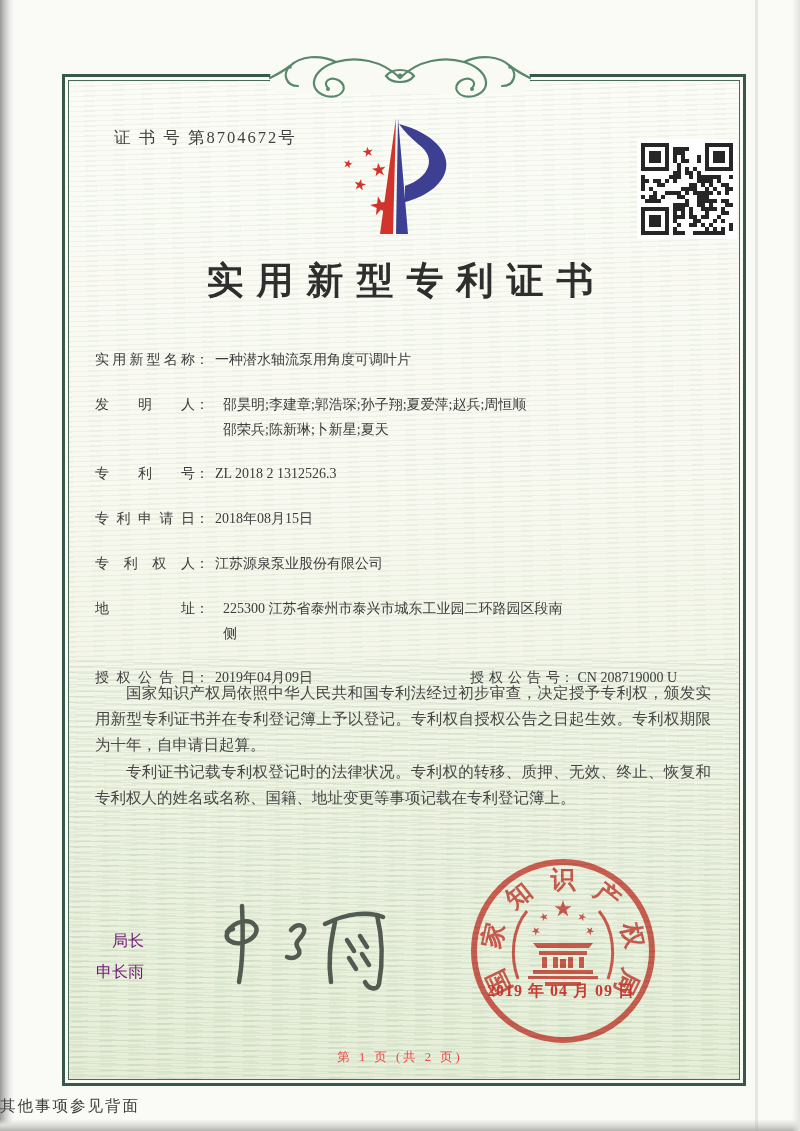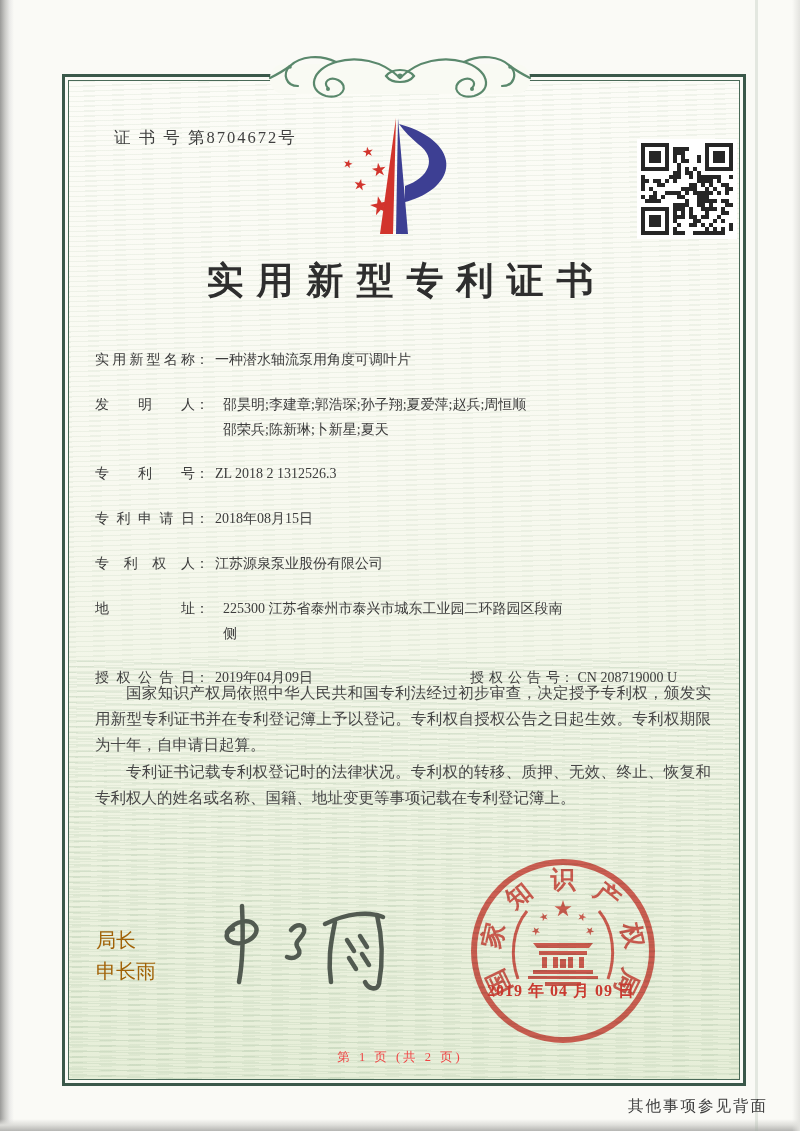--- a/index.html
+++ b/index.html
@@ -44,30 +44,30 @@
   .frow.tight{margin-bottom:19px;gap:8px;}
   .lblwrap{flex:0 0 auto;white-space:nowrap;}
   .lbl{display:inline-block;width:100px;text-align:justify;text-align-last:justify;}
   .fvalue{flex:1 1 auto;padding-left:6px;}
   .grant-right{position:absolute;left:375px;top:0;white-space:nowrap;}
   .grant-right .lbl{width:90px;}
 
   .paras{position:absolute;left:95px;top:680px;width:616px;font-size:15.5px;line-height:26px;color:#474747;}
   .paras p{margin:0 0 1px 0;text-indent:2em;text-align:justify;}
 
-  .officer{position:absolute;left:96px;top:925px;font-size:20px;line-height:31px;color:#a16207;}
+  .officer{position:absolute;left:96px;top:925px;font-size:16px;line-height:31px;color:#701a75;text-align:right;}
   .signature{position:absolute;left:205px;top:896px;width:220px;height:100px;}
 
   .seal{position:absolute;left:462px;top:850px;width:202px;height:202px;mix-blend-mode:multiply;opacity:.92;}
   .seal-date{position:absolute;left:487px;top:981px;font-size:16px;letter-spacing:1px;color:#c93a30;
     font-weight:600;z-index:5;}
 
   .footer-page{position:absolute;left:0;top:1049px;width:100%;text-align:center;
     font-size:12.5px;letter-spacing:3px;color:#ef4444;}
-  .back-note{position:absolute;left:0;top:1096px;width:96%;text-align:right;
+  .back-note{position:absolute;left:0;top:1096px;width:96%;text-align:left;
     font-size:15.5px;letter-spacing:2px;color:#3e3e3e;}
 
   .ornament{position:absolute;left:244px;top:48px;width:312px;height:58px;z-index:3;}
 </style>
 </head>
 <body>
 
 <div class="scan-left"></div>
 <div class="scan-bottom"></div>
 <div class="scan-right"></div>

